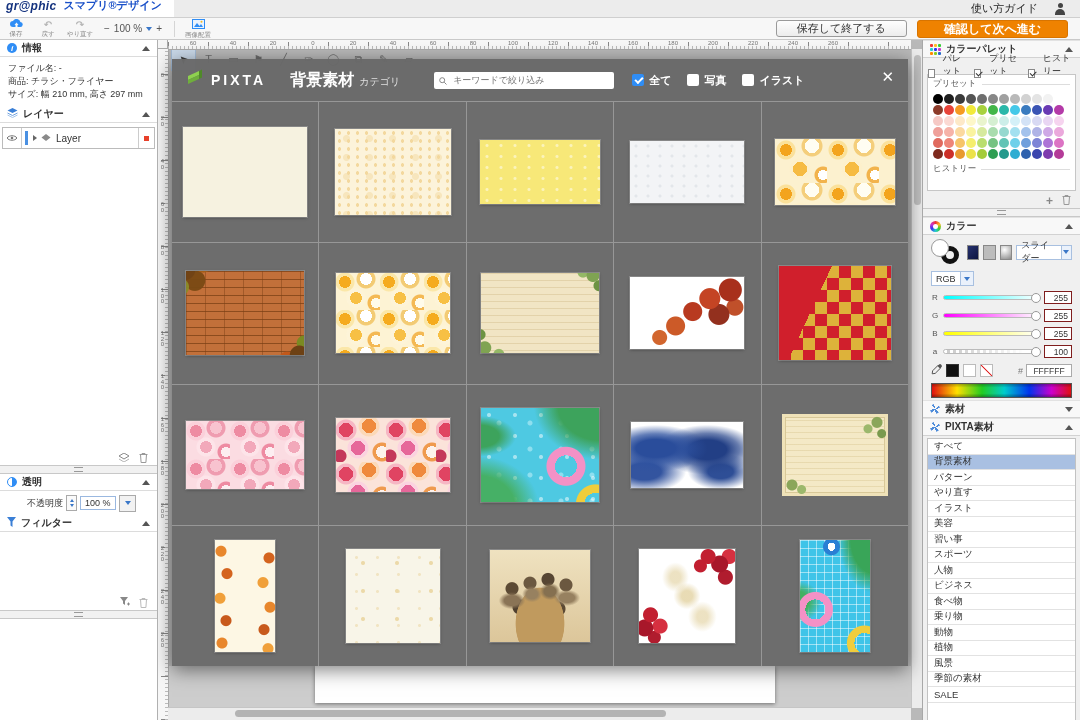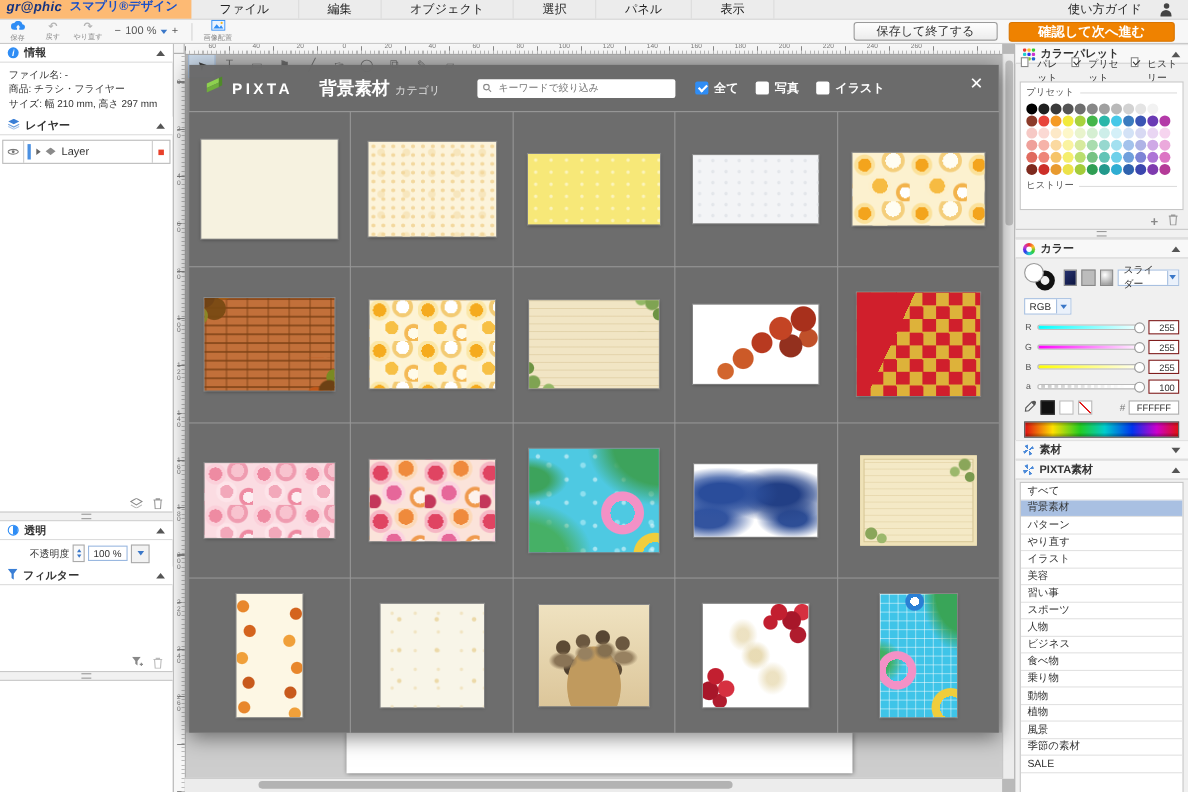--- a/index.html
+++ b/index.html
@@ -1,21 +1,21 @@
 <!DOCTYPE html>
 <html><head>
 <meta charset="utf-8">
 <style>
   html,body{margin:0;padding:0;background:#888;}
   #app{position:relative;width:1080px;height:720px;background:#fff;overflow:hidden;
        font-family:"Liberation Sans","DejaVu Sans",sans-serif;-webkit-font-smoothing:antialiased;}
   
   #menubar{position:absolute;top:0;left:0;right:0;height:17px;background:#ececec;border-bottom:1px solid #cfcfcf;
            display:flex;align-items:stretch;font-size:11px;color:#222;}
-  .logo-area{display:flex;align-items:center;gap:7px;background:#fdba74;padding:0 12px 6px 6px;}
+  .logo-area{display:flex;align-items:center;gap:7px;background:#ffffff;padding:0 12px 6px 6px;}
   .logo-txt{font-style:italic;font-weight:bold;color:#15337f;font-size:12px;letter-spacing:.3px;}
   .appname{color:#1a50c8;font-weight:bold;font-size:11px;}
   #menus{display:flex;}
   .menu-item{display:flex;align-items:center;padding:0 26px;border-right:1px solid #ddd;cursor:default;}
   .mb-right{margin-left:auto;display:flex;align-items:center;gap:16px;padding-right:14px;}
   .user-ic{width:12px;height:12px;position:relative;display:inline-block;}
   .user-ic::before{content:"";position:absolute;left:3.5px;top:0;width:5px;height:5px;border-radius:50%;background:#444;}
   .user-ic::after{content:"";position:absolute;left:1px;top:6px;width:10px;height:6px;border-radius:5px 5px 0 0;background:#444;}
   
   #toolbar{position:absolute;top:18px;left:0;right:0;height:21px;background:#f7f7f7;border-bottom:1px solid #c9c9c9;
@@ -142,21 +142,21 @@
   .c19::before{content:"";position:absolute;inset:0;background:radial-gradient(circle at 72% 8%,#c21f30 0 7px,transparent 8px),radial-gradient(circle at 84% 16%,#a8172a 0 8px,transparent 9px),radial-gradient(circle at 94% 8%,#d63040 0 7px,transparent 8px),radial-gradient(circle at 64% 18%,#c21f30 0 6px,transparent 7px),radial-gradient(circle at 90% 30%,#b01c2e 0 7px,transparent 8px),radial-gradient(circle at 12% 70%,#c21f30 0 7px,transparent 8px),radial-gradient(circle at 6% 84%,#a8172a 0 8px,transparent 9px),radial-gradient(circle at 22% 82%,#d63040 0 7px,transparent 8px),radial-gradient(circle at 16% 94%,#b01c2e 0 6px,transparent 7px),radial-gradient(ellipse at 50% 50%,rgba(214,190,120,.55) 0 8%,transparent 20%),radial-gradient(ellipse at 38% 30%,rgba(214,190,120,.45) 0 6%,transparent 16%),radial-gradient(ellipse at 66% 72%,rgba(214,190,120,.45) 0 6%,transparent 16%);}
   .c20{background-color:#3fc4e8;background-image:linear-gradient(rgba(255,255,255,.5) 1px,transparent 1px),linear-gradient(90deg,rgba(255,255,255,.5) 1px,transparent 1px);background-size:8px 8px;}
   .c20::before{content:"";position:absolute;inset:0;background:radial-gradient(ellipse at 105% -2%,#39a558 0 22%,transparent 34%),radial-gradient(ellipse at -5% 55%,#42b062 0 12%,transparent 24%),radial-gradient(circle at 45% 6%,#fff 0 4px,#2a7fd4 4px 8px,transparent 9px);}
   .c20::after{content:"";position:absolute;inset:0;background:radial-gradient(circle at 22% 62%,transparent 0 10px,#f391c6 10px 17px,transparent 18px),radial-gradient(circle at 92% 92%,transparent 0 10px,#f0cd3c 10px 17px,transparent 18px);}
   
   #right-panel{position:absolute;top:40px;right:0;width:158px;bottom:0;background:#f0f0f0;border-left:1px solid #a8a8a8;
                display:flex;flex-direction:column;font-size:9px;color:#333;box-sizing:border-box;overflow:hidden;}
   .rhead{height:16px;flex:none;display:flex;align-items:center;gap:5px;padding:0 7px;background:#f8f8f8;
          border-top:1px solid #e2e2e2;border-bottom:1px solid #d2d2d2;font-weight:bold;font-size:10px;}
   .cp-checks{height:14px;flex:none;display:flex;align-items:center;gap:6px;padding:0 5px;}
-  .cpchk{display:flex;align-items:flex-start;gap:8px;}
+  .cpchk{display:flex;align-items:flex-end;gap:8px;}
   .cbox{width:9px;height:9px;border:1px solid #888;background:#fff;position:relative;box-sizing:border-box;}
   .cbox.on::after{content:"";position:absolute;left:1px;top:1px;width:5px;height:2.5px;border-left:1.5px solid #333;border-bottom:1.5px solid #333;transform:rotate(-45deg);}
   .pal-box{flex:none;margin:2px 4px;background:#fff;border:1px solid #c6c6c6;padding:3px 5px;}
   .pal-label{font-size:8.5px;color:#555;display:flex;align-items:center;gap:5px;}
   .pal-label .line{flex:1;border-top:1px solid #ddd;}
   #swatch-grid{display:grid;grid-template-columns:repeat(12,10px);gap:1px;margin:4px 0 4px 0;}
   .dot{width:10px;height:10px;border-radius:50%;}
   .hist-space{height:12px;}
   .r-icons{height:15px;flex:none;display:flex;justify-content:flex-end;align-items:center;gap:9px;padding:0 9px;}
   .plus-g{color:#888;font-size:12px;font-weight:bold;line-height:10px;}
@@ -202,28 +202,20 @@
 </head>
 <body>
 
 <div id="app">
 
   <div id="menubar">
     <div class="logo-area">
       <span class="logo-txt">gr@phic</span>
       <span class="appname">スマプリ®デザイン</span>
     </div>
-    <div id="menus">
-        <div class="menu-item">ファイル</div>
-        <div class="menu-item">編集</div>
-        <div class="menu-item">オブジェクト</div>
-        <div class="menu-item">選択</div>
-        <div class="menu-item">パネル</div>
-        <div class="menu-item">表示</div>
-      </div>
     <div class="mb-right">
       <span>使い方ガイド</span>
       <span class="user-ic"></span>
     </div>
   </div>
 
   <div id="toolbar">
     <div class="tb-left">
       <div class="tb-item">
         <span class="ic ic-blue">

